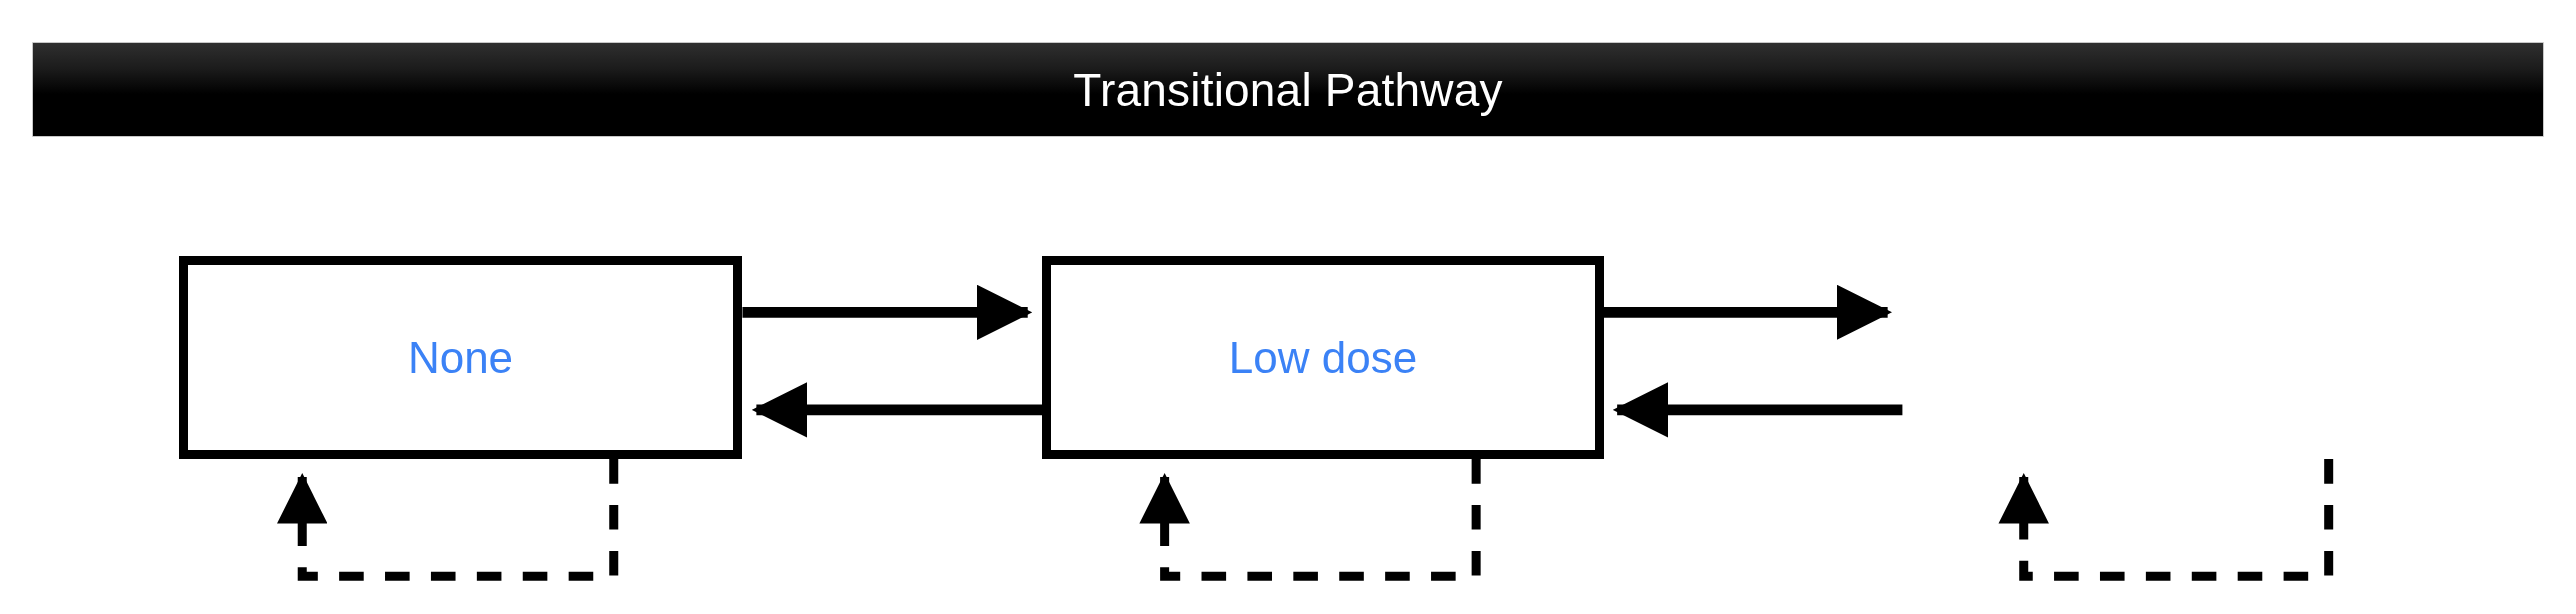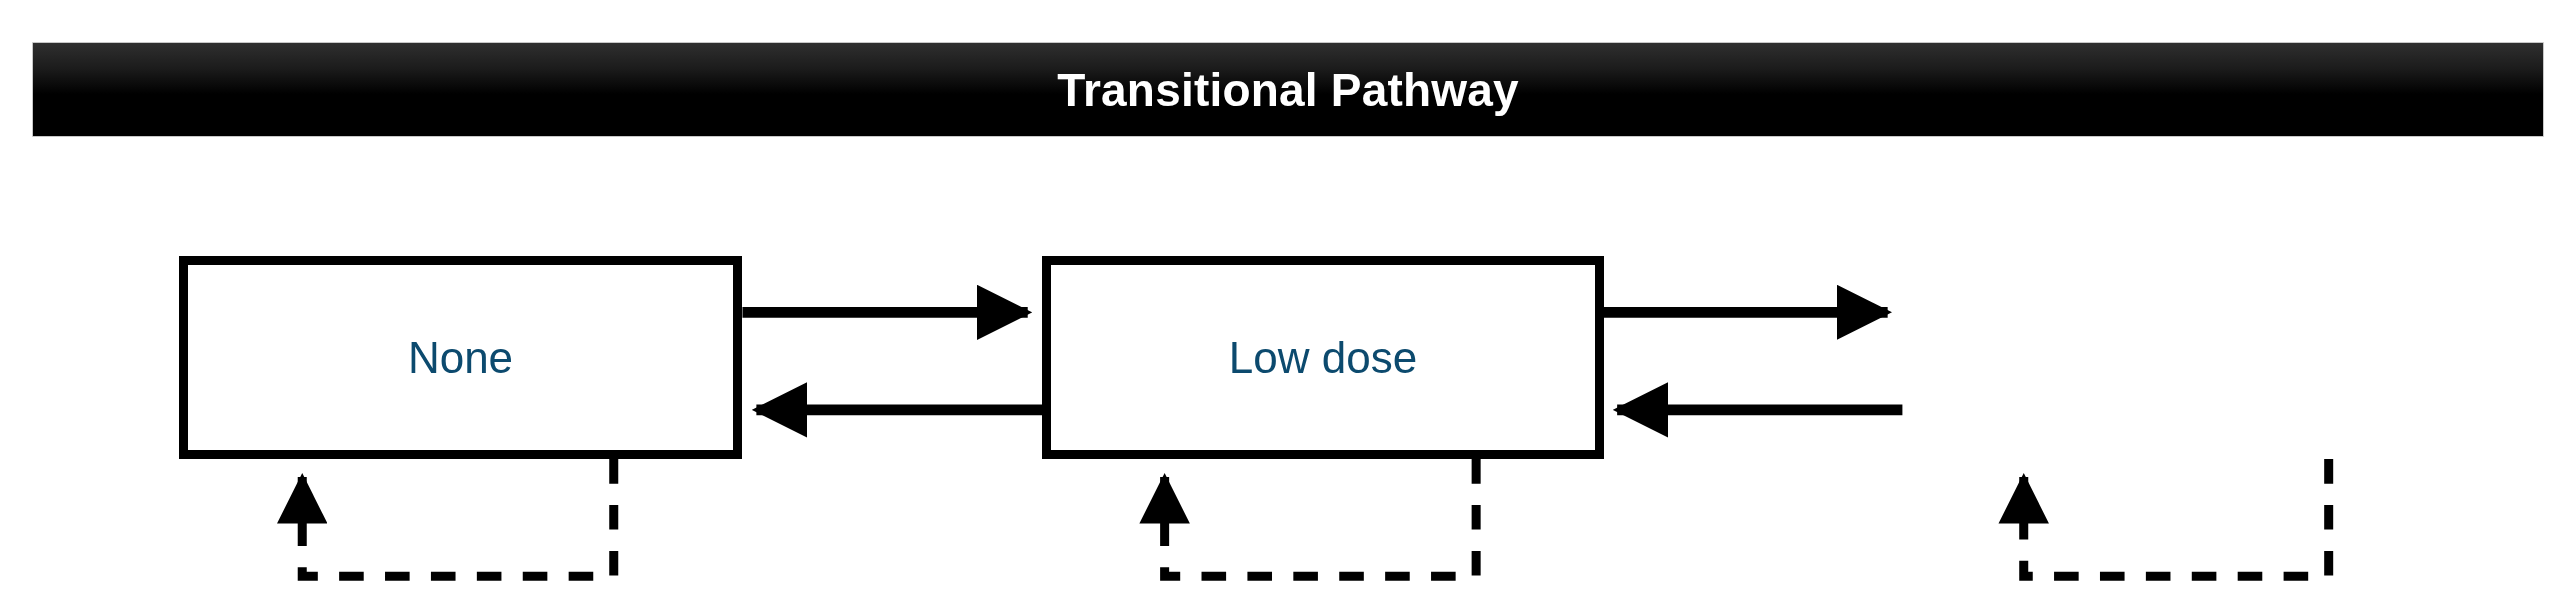--- a/index.html
+++ b/index.html
@@ -32,21 +32,21 @@
                 #000000 55%,
                 #000000 100%);
     box-shadow: 0 0 0 0.8px #b9b9b9;
     display: flex;
     align-items: center;
     justify-content: center;
   }
   #title-text {
     color: #ffffff;
     font-size: 46px;
-    font-weight: 700;
+    font-weight: 400;
     letter-spacing: 0.2px;
     font-family: "Liberation Sans", sans-serif;
     line-height: 1;
     white-space: nowrap;
   }
 
   
   #diagram {
     position: absolute;
     left: 0;
@@ -62,21 +62,21 @@
     background: #ffffff;
     border: 9px solid #000000;
     display: flex;
     align-items: center;
     justify-content: center;
     z-index: 3;
   }
   .state-label {
     font-family: "Liberation Sans", sans-serif;
     font-size: 44px;
-    color: #0c4a6e;
+    color: #3b82f6;
     font-weight: 400;
     white-space: nowrap;
     line-height: 1;
   }
 </style>
 </head>
 <body>
 
 <div id="stage">
 

